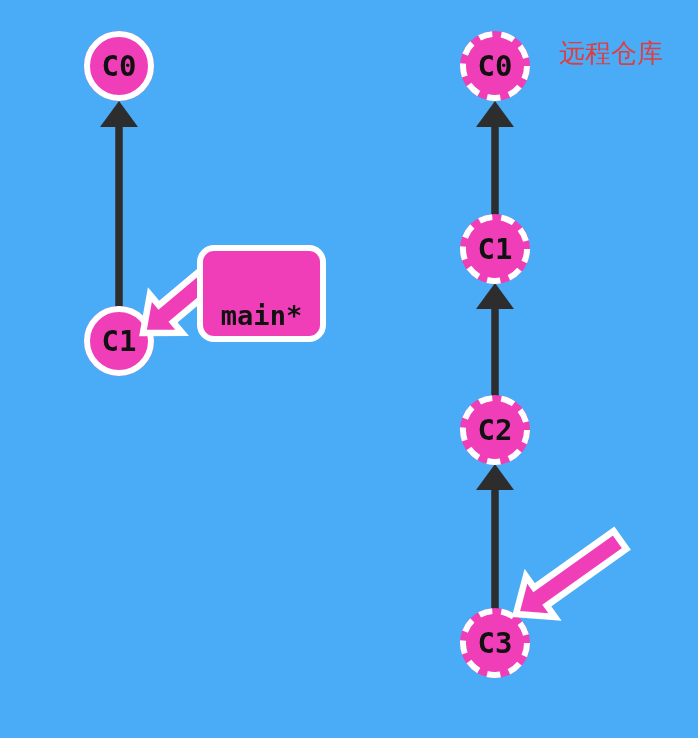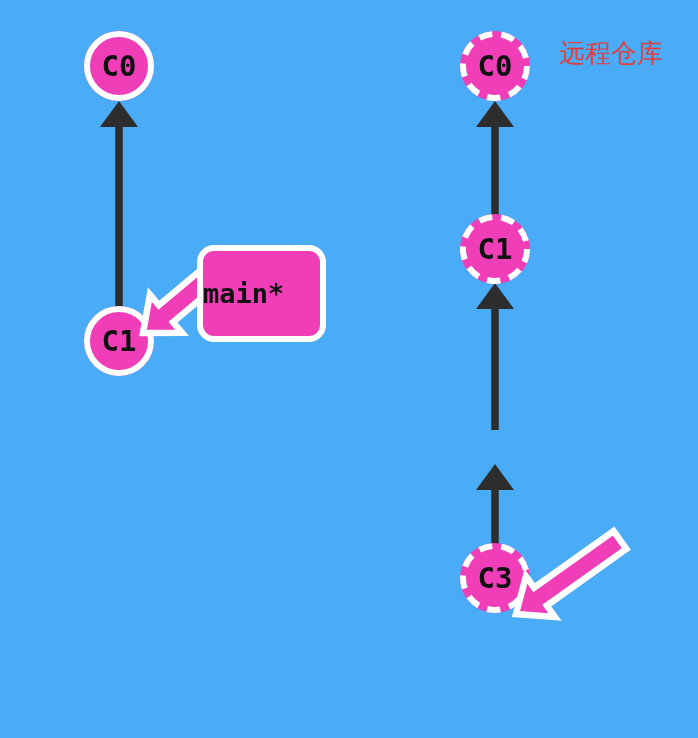--- a/index.html
+++ b/index.html
@@ -44,22 +44,22 @@
   .edge-line { stroke: var(--edge); stroke-width: 7.5; }
   .edge-arrowhead { fill: var(--edge); }
 
   .fat-arrow { fill: var(--pink); stroke: var(--white); stroke-width: 6.5; stroke-linejoin: miter; }
 
   .callout {
     position: absolute;
     background: var(--pink);
     border: 6px solid var(--white);
     border-radius: 17px;
-    display: flex; flex-direction: row;
-    align-items: center; justify-content: flex-start;
+    display: flex; flex-direction: column;
+    align-items: center; justify-content: flex-end;
   }
   .callout .callout-line {
     font-weight: bold; font-size: 27px; line-height: 40px; color: var(--ink);
     white-space: pre;
   }
 
   .remote-repo-label {
     position: absolute;
     font-family: "DejaVu Sans", "Liberation Sans", sans-serif;
     font-size: 26px; line-height: 26px;
@@ -99,21 +99,27 @@
           <circle cx="35" cy="35" r="32"></circle>
         </svg>
         <span class="node-label">C0</span>
       </div>
       <div class="node dashed" style="left: 460px; top: 214px;">
         <svg class="ring" width="70" height="70">
           <circle cx="35" cy="35" r="32"></circle>
         </svg>
         <span class="node-label">C1</span>
       </div>
-      <div class="node dashed" style="left: 460px; top: 543px;">
+      <div class="node dashed" style="left: 460px; top: 395px;">
+        <svg class="ring" width="70" height="70">
+          <circle cx="35" cy="35" r="32"></circle>
+        </svg>
+        <span class="node-label">C2</span>
+      </div>
+      <div class="node dashed" style="left: 460px; top: 608px;">
         <svg class="ring" width="70" height="70">
           <circle cx="35" cy="35" r="32"></circle>
         </svg>
         <span class="node-label">C3</span>
       </div>
     </div>
   <svg id="arrows-layer" class="layer" width="698" height="738">
       <polygon points="0,-11 67.94896630388705,-11 67.94896630388705,-25 97.94896630388705,0 67.94896630388705,25 67.94896630388705,11 0,11" transform="translate(218,270) rotate(139.9697407281103)" class="fat-arrow"></polygon>
       <polygon points="0,-11 97.6401190848708,-11 97.6401190848708,-25 127.6401190848708,0 97.6401190848708,25 97.6401190848708,11 0,11" transform="translate(620,540) rotate(144.56668598971444)" class="fat-arrow"></polygon>
     </svg>

